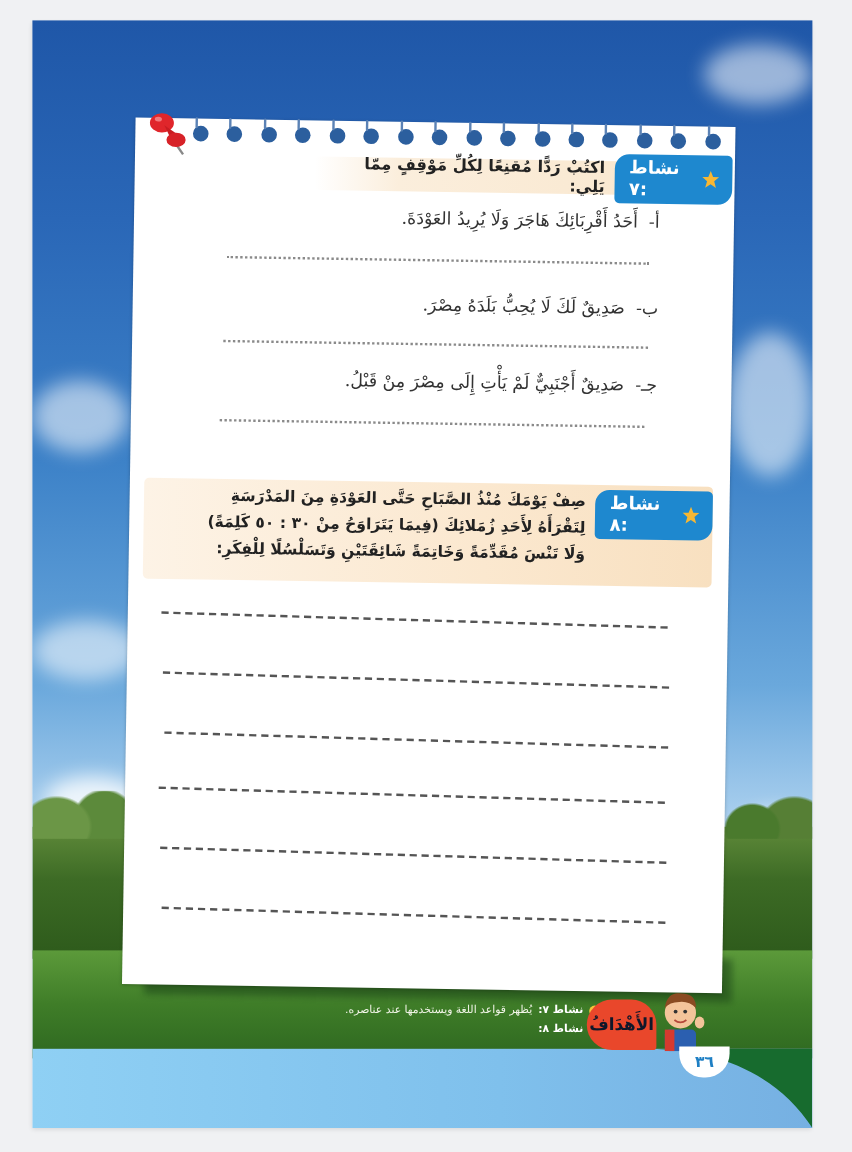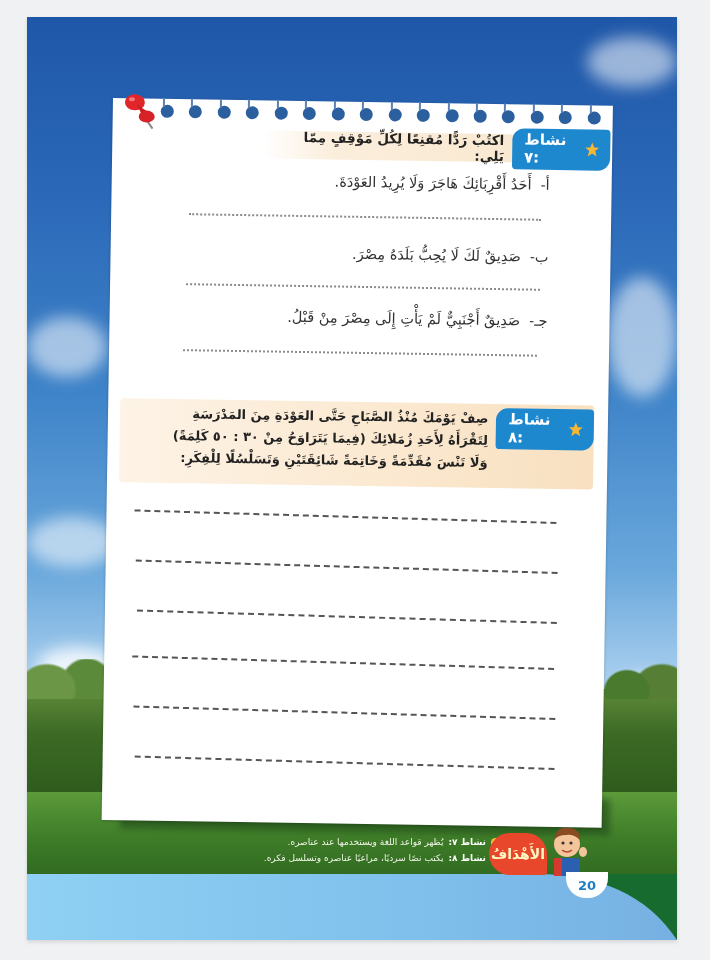--- a/index.html
+++ b/index.html
@@ -84,21 +84,21 @@
       position: absolute; left: 220px; top: 834px; width: 280px; direction: rtl;
       font-size: 9px; color: #f2f5e8; line-height: 16px;
     }
     .goal-line { display: flex; align-items: center; gap: 5px; white-space: nowrap; }
     .goal-bullet { width: 9px; height: 9px; border-radius: 50%; background: #f5c33b; flex: none; }
     .goal-label { font-weight: bold; color: #fff; }
 
     .goals-badge {
       position: absolute; left: 489px; top: 833px; width: 58px; height: 42px;
       background: #e9472b; border-radius: 28px 28px 4px 28px;
-      color: #fef9c3; font-weight: bold; font-size: 14px; display: flex; align-items: center; justify-content: center;
+      color: #0f172a; font-weight: bold; font-size: 14px; display: flex; align-items: center; justify-content: center;
       direction: rtl;
     }
     .boy { position: absolute; left: 546px; top: 822px; width: 44px; height: 54px; }
 
     .page-num {
       position: absolute; left: 566px; top: 872px; width: 42px; height: 26px;
       background: #fff; border-radius: 0 0 20px 20px;
       color: #1e7fc4; font-weight: bold; font-size: 13px;
       display: flex; align-items: center; justify-content: center;
     }
@@ -201,30 +201,29 @@
 
 <div class="goals">
   <div class="goal-line">
     <span class="goal-bullet"></span>
     <span class="goal-label">نشاط ٧:</span>
     <span>يُظهر قواعد اللغة ويستخدمها عند عناصره.</span>
   </div>
   <div class="goal-line">
     <span class="goal-bullet"></span>
     <span class="goal-label">نشاط ٨:</span>
-    <span>يكتب نصًا سرديًا، مراعيًا عناصره وتسلسل فكره.</span>
   </div>
 </div>
 
 <div class="goals-badge">الأَهْدَافُ</div>
 
 <svg class="boy" viewBox="0 0 44 54">
   <rect x="8" y="36" width="26" height="18" rx="4" fill="#2b5fb0"></rect>
   <rect x="8" y="36" width="8" height="18" fill="#d63a2f"></rect>
   <circle cx="21" cy="22" r="13" fill="#f4c49a"></circle>
   <path d="M8 18 Q10 4 22 6 Q34 6 34 18 Q28 12 20 13 Q12 13 8 18 Z" fill="#8a4b22"></path>
   <circle cx="17" cy="21" r="1.6" fill="#333"></circle>
   <circle cx="25" cy="21" r="1.6" fill="#333"></circle>
   <path d="M16 28 Q21 32 26 28" stroke="#b5473a" stroke-width="1.5" fill="none"></path>
   <ellipse cx="37" cy="30" rx="4" ry="5" fill="#f4c49a"></ellipse>
 </svg>
 
-<div class="page-num">20</div>
+<div class="page-num">٣٦</div>
 
 </body></html>

